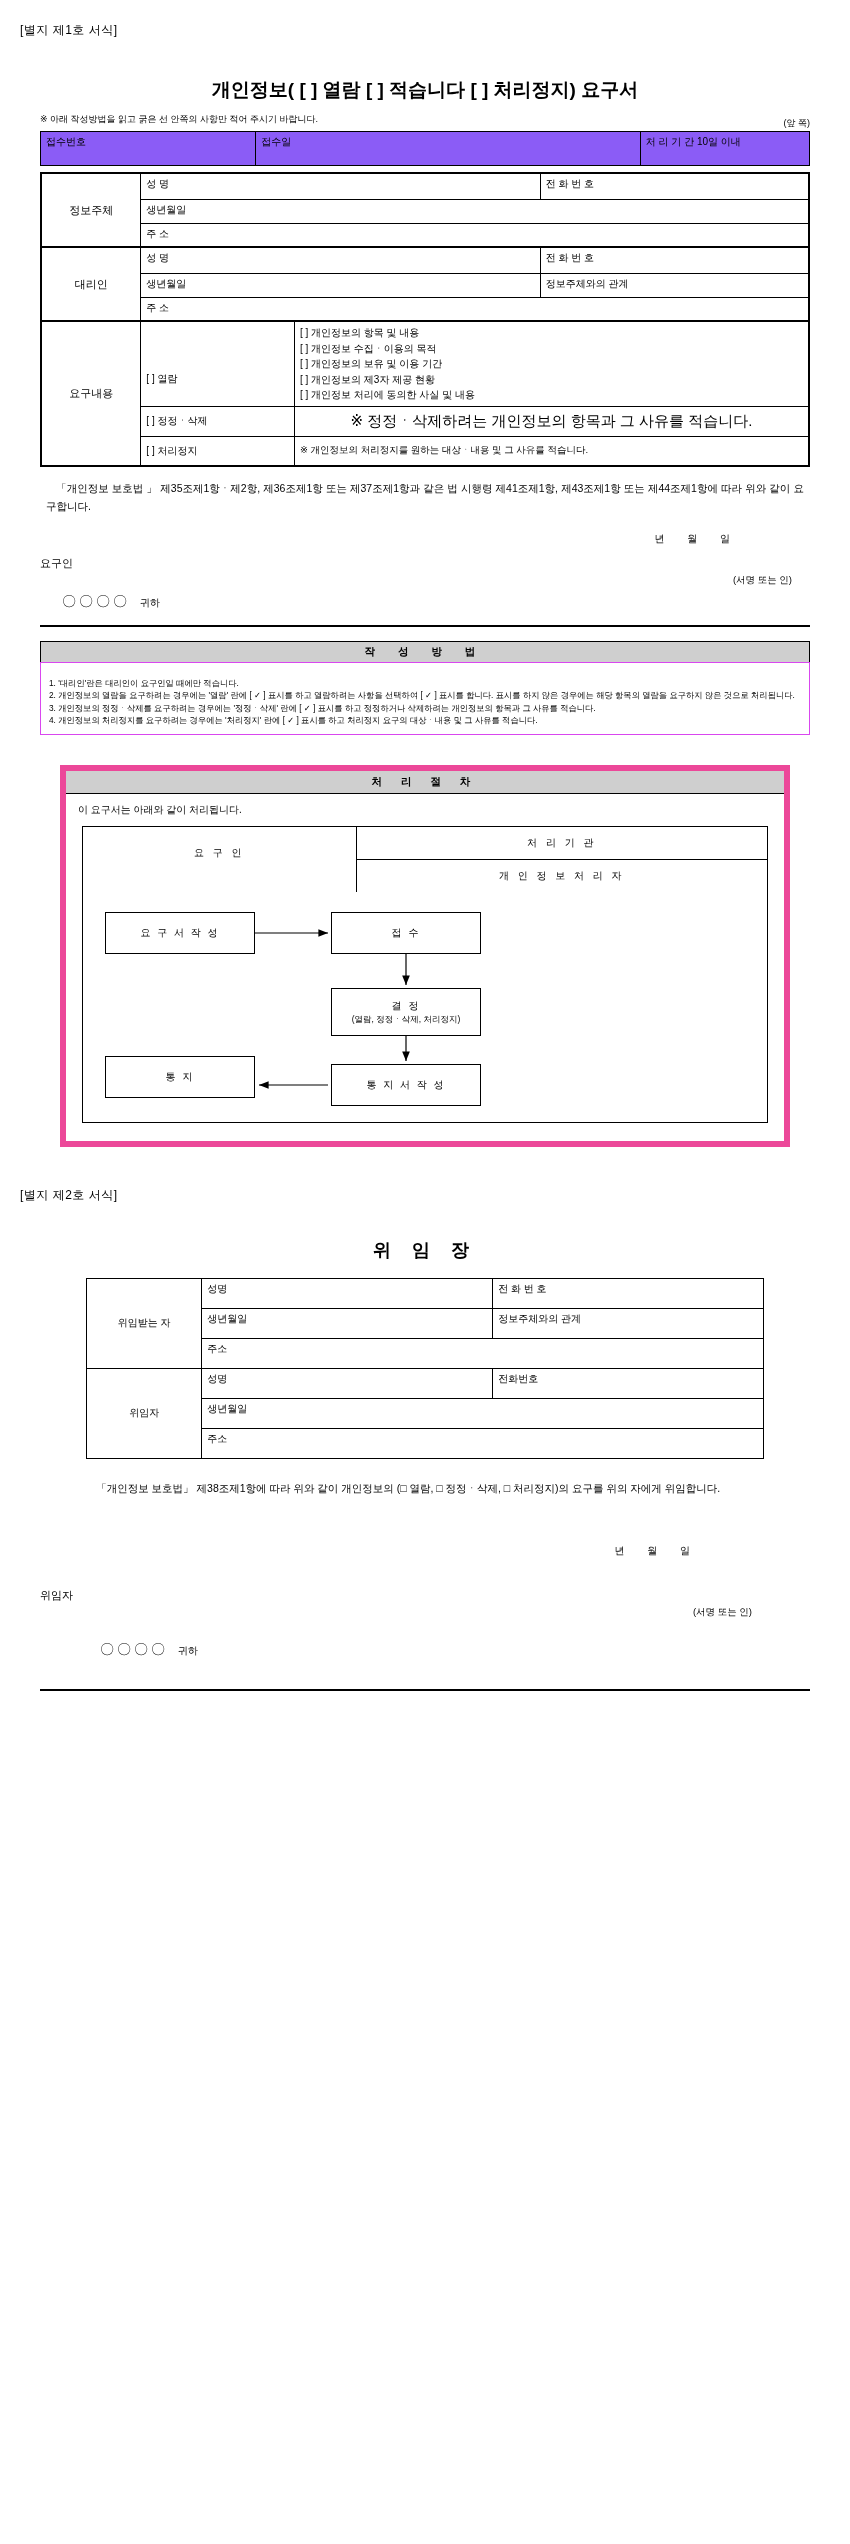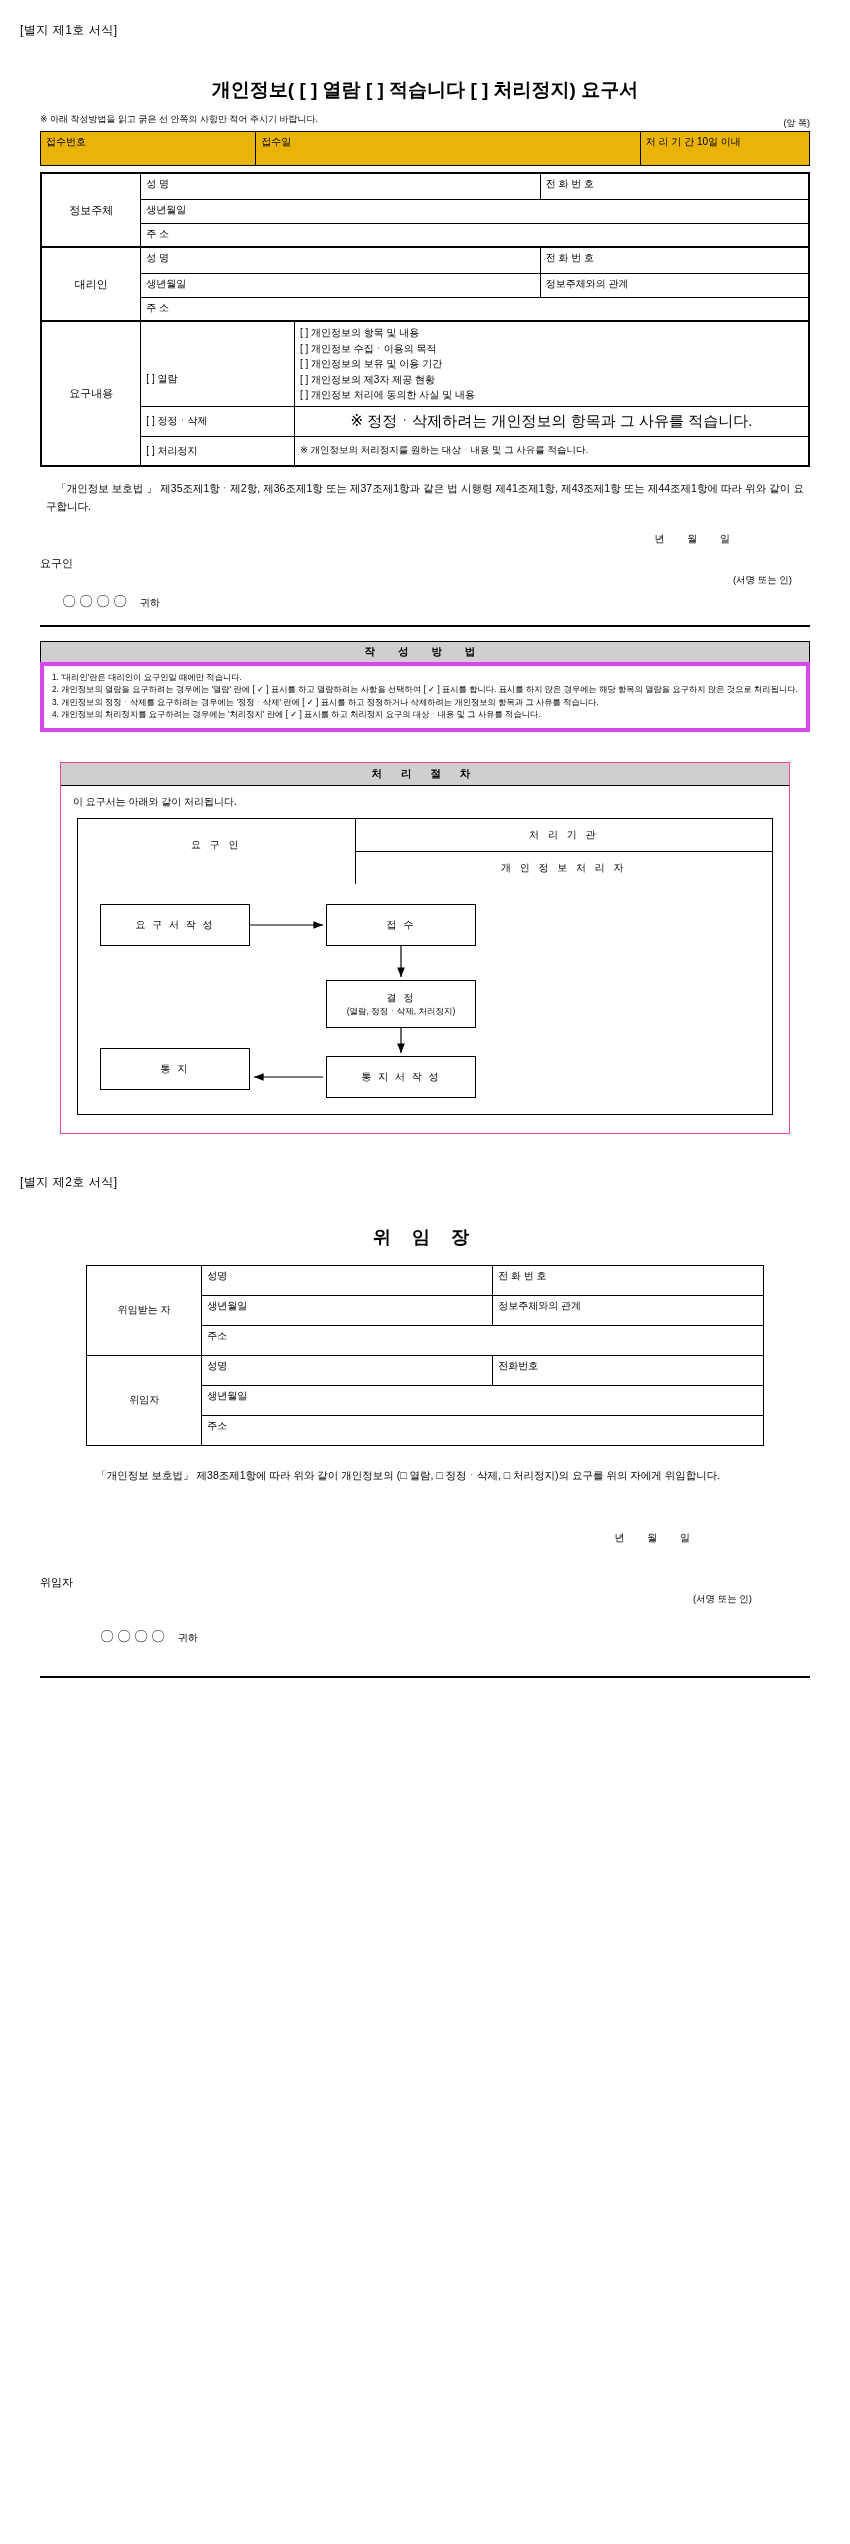--- a/index.html
+++ b/index.html
@@ -24,21 +24,21 @@
     letter-spacing: 0px;
     margin: 38px 0 10px 0;
   }
   .note-line { font-size: 9px; margin: 0 0 2px 0; }
   .rightmark { text-align:right; font-size:9px; margin:-11px 0 1px 0; }
 
   table { border-collapse: collapse; width:100%; }
   td, th { border: 1px solid #000; font-weight: normal; vertical-align: top; padding: 3px 5px; font-size: 10px; }
 
   
-  .t-receipt td { background:#eab308; height: 34px; font-size: 10px; }
+  .t-receipt td { background:#8b5cf6; height: 34px; font-size: 10px; }
   .t-receipt { border: 1px solid #000; }
 
   
   .t-main { border-top: 2px solid #000; border-bottom: 2px solid #000; border-left:2px solid #000; border-right:2px solid #000; margin-top: 6px; }
   .t-main td { border-color:#000; }
   .lbl-cell { text-align:center; vertical-align: middle; font-size: 11px; }
   .h28 { height: 26px; }
   .h26 { height: 24px; }
 
   .req-list { line-height: 1.55; font-size: 10px; }
@@ -57,24 +57,24 @@
   .sign-sub { text-align:right; font-size:9.5px; margin: 3px 18px 0 0; }
   .addressee { font-size: 14px; letter-spacing: 3px; margin: 6px 0 0 22px; }
   .addressee .small { font-size: 10px; letter-spacing: 0; margin-left: 10px; }
 
   .divider-thick { border-top: 2px solid #000; margin: 14px 0 0 0; }
 
   .howto-head {
     background: #cfcfcf; border:1px solid #000; border-bottom:none;
     text-align:center; font-size: 10.5px; font-weight:bold; padding: 3px 0; letter-spacing: 10px;
   }
-  .howto-body { border:4px solid #d946ef; padding: 5px 8px 7px 8px; font-size: 8.3px; line-height:1.5; }
+  .howto-body { border:1px solid #d946ef; padding: 14px 8px 7px 8px; font-size: 8.3px; line-height:1.5; }
 
   
-  .flow-wrap { margin: 30px 60px 0 60px; border:1px solid #ec4899; }
+  .flow-wrap { margin: 30px 60px 0 60px; border:6px solid #ec4899; }
   .flow-head { background:#cfcfcf; text-align:center; font-size:10.5px; font-weight:bold; padding:4px 0; border-bottom:1px solid #000; letter-spacing:8px;}
   .flow-intro { font-size:10px; padding: 9px 12px 9px 12px; }
   .flow-inner { margin: 0 16px 18px 16px; border:1px solid #000; }
   .flow-cols { display:flex; }
   .flow-col-l { width: 40%; border-right:1px solid #000; }
   .flow-col-r { width: 60%; }
   .flow-cell { text-align:center; font-size:10px; padding: 9px 0; letter-spacing:3px; }
   .flow-cell.brd { border-bottom:1px solid #000; }
   .flow-cell.tall { padding: 19px 0; }
 

